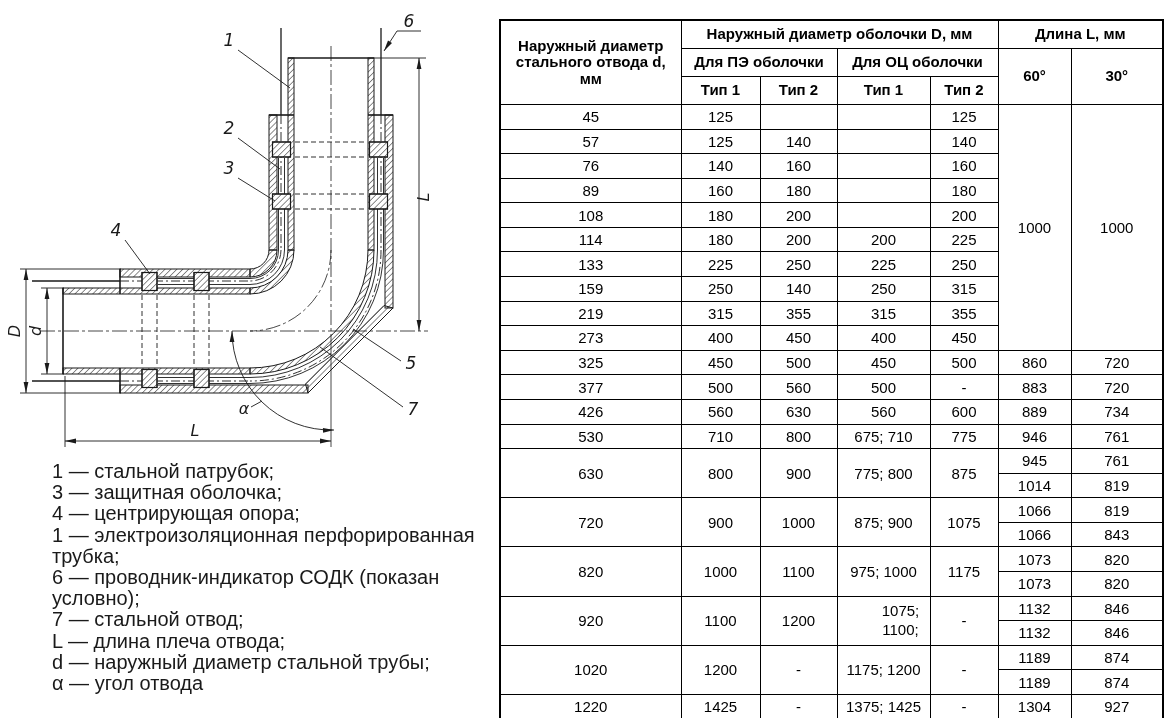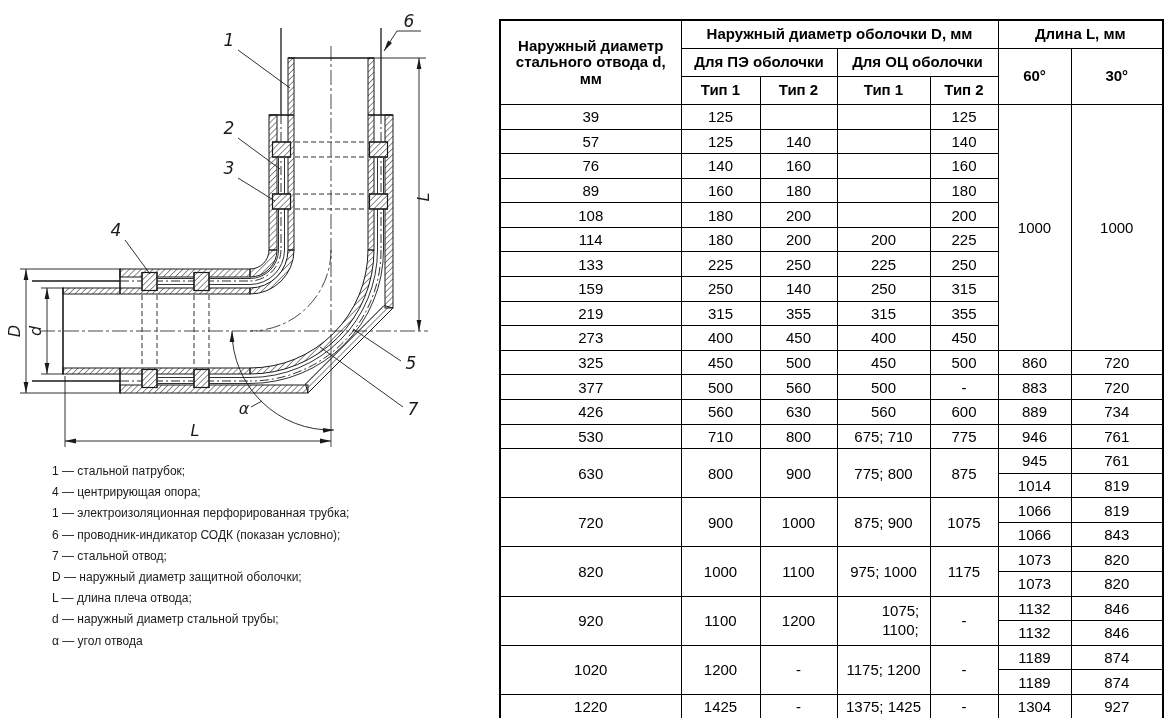--- a/index.html
+++ b/index.html
@@ -8,21 +8,21 @@
 
   
   #drawing{position:absolute;left:0;top:0;width:497px;height:718px;}
   .dwg-text{font-family:"DejaVu Sans",sans-serif;font-style:italic;
             font-size:17px;fill:#1a1a1a;}
   .dwg-dim{font-family:"DejaVu Sans",sans-serif;font-style:italic;
            font-size:16px;fill:#1a1a1a;}
 
   
   #legend{position:absolute;left:52px;top:461px;width:445px;
-          font-size:12px;line-height:21.2px;color:#1a1a1a;letter-spacing:0;}
+          font-size:20px;line-height:21.2px;color:#1a1a1a;letter-spacing:0;}
 
   
   #tblwrap{position:absolute;left:499px;top:19px;}
   table{border-collapse:collapse;table-layout:fixed;}
   th,td{border:1px solid #000;text-align:center;vertical-align:middle;
         padding:0 2px;overflow:hidden;}
   table{border:2px solid #000;}
   th{font-size:15px;font-weight:bold;height:27px;line-height:1.1;}
   td{font-size:15px;font-weight:normal;height:23.58px;white-space:nowrap;}
   td.wrap{white-space:normal;line-height:1.25;padding-left:36px;}
@@ -169,25 +169,25 @@
 
   <text class="dwg-dim" transform="translate(429,197) rotate(-90)" text-anchor="middle">L</text>
   <text class="dwg-dim" transform="translate(20,331) rotate(-90)" text-anchor="middle">D</text>
   <text class="dwg-dim" transform="translate(41,331) rotate(-90)" text-anchor="middle">d</text>
   <text class="dwg-dim" x="195" y="436" text-anchor="middle">L</text>
   <text class="dwg-dim" x="244" y="414" text-anchor="middle">α</text>
 </svg>
 
 <div id="legend">
     <div>1 — стальной патрубок;</div>
+    <div>3 — защитная оболочка;</div>
     <div>4 — центрирующая опора;</div>
     <div>1 — электроизоляционная перфорированная трубка;</div>
     <div>6 — проводник-индикатор СОДК (показан условно);</div>
     <div>7 — стальной отвод;</div>
-    <div>D — наружный диаметр защитной оболочки;</div>
     <div>L — длина плеча отвода;</div>
     <div>d — наружный диаметр стальной трубы;</div>
     <div>α — угол отвода</div>
   </div>
 
 <div id="tblwrap">
   <table>
     <colgroup>
         <col style="width: 181px;">
         <col style="width: 79px;">
@@ -211,21 +211,21 @@
       </tr>
       <tr>
         <th>Тип 1</th>
         <th>Тип 2</th>
         <th>Тип 1</th>
         <th>Тип 2</th>
       </tr>
     </thead>
     <tbody>
         <tr>
-          <td>39</td>
+          <td>45</td>
           <td>125</td>
           <td></td>
           <td></td>
           <td>125</td>
           <td rowspan="10">1000</td>
           <td rowspan="10">1000</td>
         </tr>
         <tr>
           <td>57</td>
           <td>125</td>

